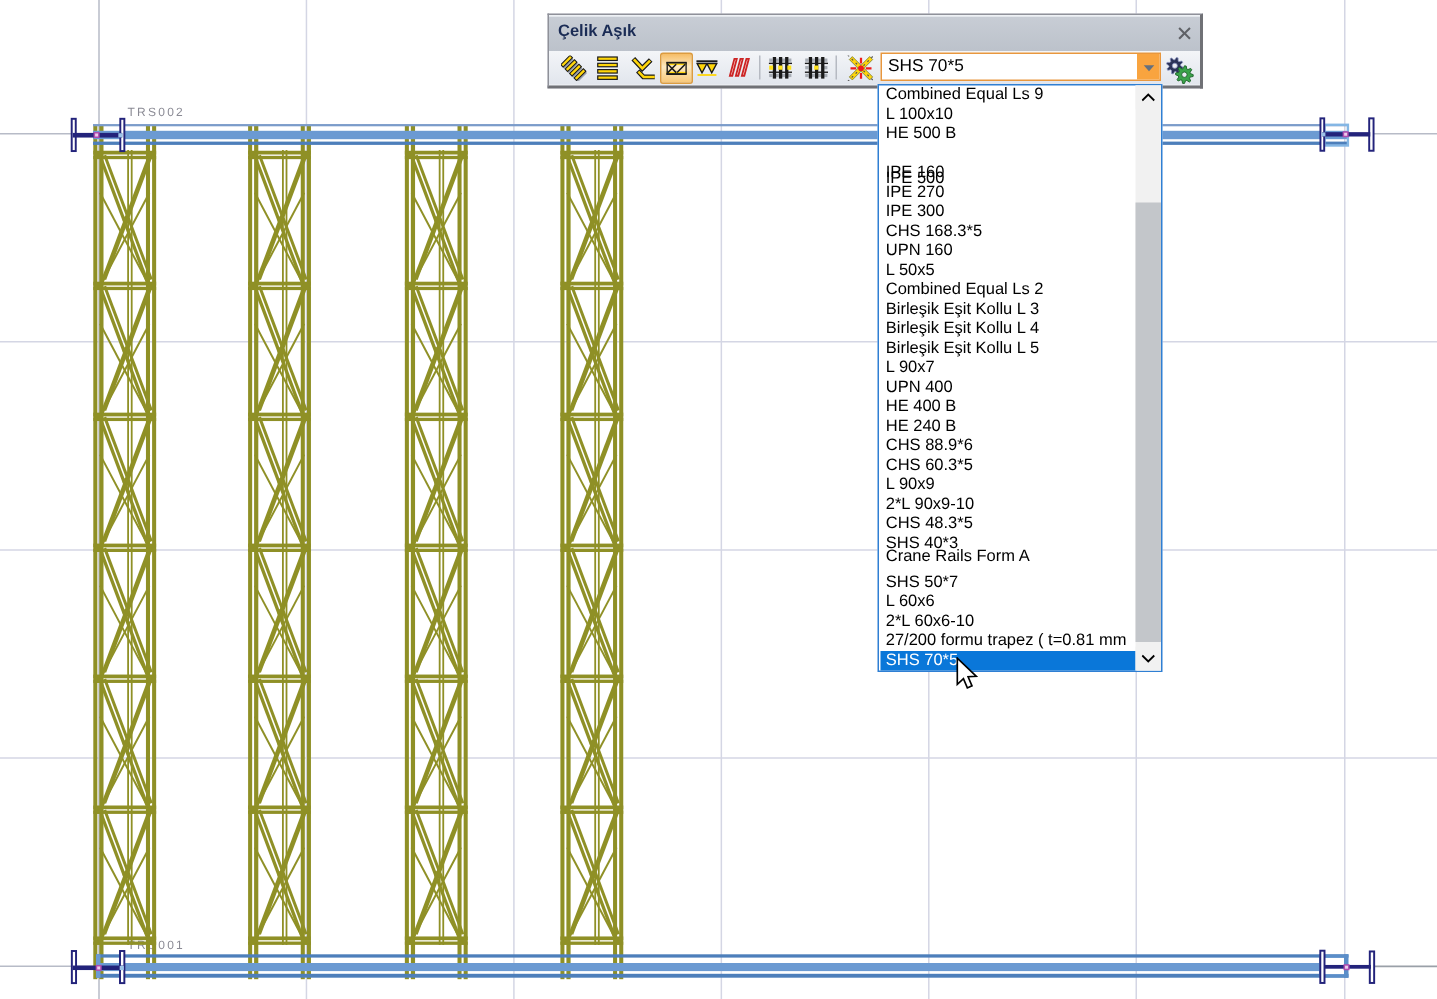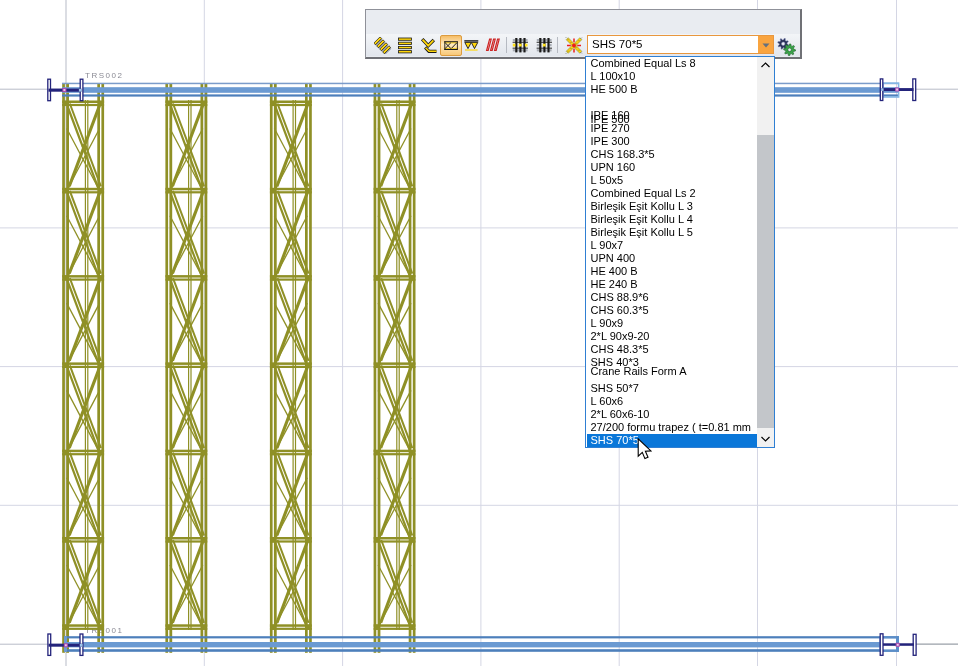--- a/index.html
+++ b/index.html
@@ -143,20 +143,24 @@
     <rect x="895.6" y="88" width="3" height="3"></rect>
     <rect x="64.3" y="643.8" width="3" height="3"></rect>
     <rect x="896.2" y="643.3" width="3" height="3"></rect>
   </g>
   <rect x="79.8" y="643.9" width="2.8" height="2.8" fill="#9cc3e8"></rect>
   <rect x="78.9" y="88.8" width="2.8" height="2.8" fill="#9cc3e8"></rect>
   <rect x="881" y="88.3" width="2.6" height="2.6" fill="#9cc3e8"></rect>
 </svg>
 
 <div id="dlg">
+  <div id="titlebar">
+        <span class="txt">Çelik Aşık</span>
+        <span class="cls">✕</span>
+      </div>
   <div id="toolbar">
     <div id="selbox"></div>
     <svg class="ticon" style="left:8px" width="18" height="17" viewBox="0 0 18 17">
       <g transform="translate(9.8,9.3) rotate(45)" fill="#9aa0a8">
         <rect x="-7.9" y="-3.7" width="2.3" height="8.8"></rect>
             <rect x="-3.7" y="-3.7" width="2.3" height="8.8"></rect>
             <rect x="0.5" y="-3.7" width="2.3" height="8.8"></rect>
             <rect x="4.7" y="-3.7" width="2.3" height="8.8"></rect>
       </g>
       <g transform="translate(8.8,8.3) rotate(45)" fill="#ffd60a" stroke="#1a1a1a" stroke-width="0.7">
@@ -279,42 +283,42 @@
           </span>
     </div>
     <svg class="ticon" style="left:411px;top:4px" width="19" height="18" viewBox="0 0 19 18">
       <path d="M11.7,6.9 L11.4,8.0 L9.4,8.0 L8.9,8.6 L9.3,10.5 L8.3,11.0 L6.9,9.6 L6.2,9.7 L5.1,11.3 L4.0,11.0 L4.0,9.0 L3.4,8.5 L1.5,8.9 L1.0,7.9 L2.4,6.5 L2.3,5.8 L0.7,4.7 L1.0,3.6 L3.0,3.6 L3.5,3.0 L3.1,1.1 L4.1,0.6 L5.5,2.0 L6.2,1.9 L7.3,0.3 L8.4,0.6 L8.4,2.6 L9.0,3.1 L10.9,2.7 L11.4,3.7 L10.0,5.1 L10.1,5.8 Z M7.9,5.8 A1.7,1.7 0 1 0 4.5,5.8 A1.7,1.7 0 1 0 7.9,5.8 Z" fill="#2b3358" fill-rule="evenodd" stroke="#8a93c0" stroke-width="0.5"></path>
       <path d="M18.5,11.8 L18.4,13.0 L16.4,13.4 L16.0,14.1 L16.8,16.0 L15.9,16.7 L14.2,15.6 L13.4,15.8 L12.6,17.7 L11.4,17.6 L11.0,15.6 L10.3,15.2 L8.4,16.0 L7.7,15.1 L8.8,13.4 L8.6,12.6 L6.7,11.8 L6.8,10.6 L8.8,10.2 L9.2,9.5 L8.4,7.6 L9.3,6.9 L11.0,8.0 L11.8,7.8 L12.6,5.9 L13.8,6.0 L14.2,8.0 L14.9,8.4 L16.8,7.6 L17.5,8.5 L16.4,10.2 L16.6,11.0 Z M14.4,11.8 A1.8,1.8 0 1 0 10.8,11.8 A1.8,1.8 0 1 0 14.4,11.8 Z" fill="#3aa349" fill-rule="evenodd" stroke="#1c6128" stroke-width="0.6"></path>
     </svg>
   </div>
 </div>
 
 <div id="dd">
-  <div class="row" style="top:0px">Combined Equal Ls 8</div>
+  <div class="row" style="top:0px">Combined Equal Ls 9</div>
   <div class="row" style="top:13px">L 100x10</div>
   <div class="row" style="top:26px">HE 500 B</div>
   <div class="row" style="top:56px">IPE 500</div>
   <div class="row" style="top:52px">IPE 160</div>
   <div class="row" style="top:65px">IPE 270</div>
   <div class="row" style="top:78px">IPE 300</div>
   <div class="row" style="top:91px">CHS 168.3*5</div>
   <div class="row" style="top:104px">UPN 160</div>
   <div class="row" style="top:117px">L 50x5</div>
   <div class="row" style="top:130px">Combined Equal Ls 2</div>
   <div class="row" style="top:143px">Birleşik Eşit Kollu L 3</div>
   <div class="row" style="top:156px">Birleşik Eşit Kollu L 4</div>
   <div class="row" style="top:169px">Birleşik Eşit Kollu L 5</div>
   <div class="row" style="top:182px">L 90x7</div>
   <div class="row" style="top:195px">UPN 400</div>
   <div class="row" style="top:208px">HE 400 B</div>
   <div class="row" style="top:221px">HE 240 B</div>
   <div class="row" style="top:234px">CHS 88.9*6</div>
   <div class="row" style="top:247px">CHS 60.3*5</div>
   <div class="row" style="top:260px">L 90x9</div>
-  <div class="row" style="top:273px">2*L 90x9-20</div>
+  <div class="row" style="top:273px">2*L 90x9-10</div>
   <div class="row" style="top:286px">CHS 48.3*5</div>
   <div class="row" style="top:299px">SHS 40*3</div>
   <div class="row" style="top:308px">Crane Rails Form A</div>
   <div class="row" style="top:325px">SHS 50*7</div>
   <div class="row" style="top:338px">L 60x6</div>
   <div class="row" style="top:351px">2*L 60x6-10</div>
   <div class="row" style="top:364px">27/200 formu trapez ( t=0.81 mm</div>
   <div class="row sel" style="top:377px">SHS 70*5</div>
   <div id="sbar">
     <div class="btn" style="top:0"><svg width="9" height="6" style="margin-top:5px">

